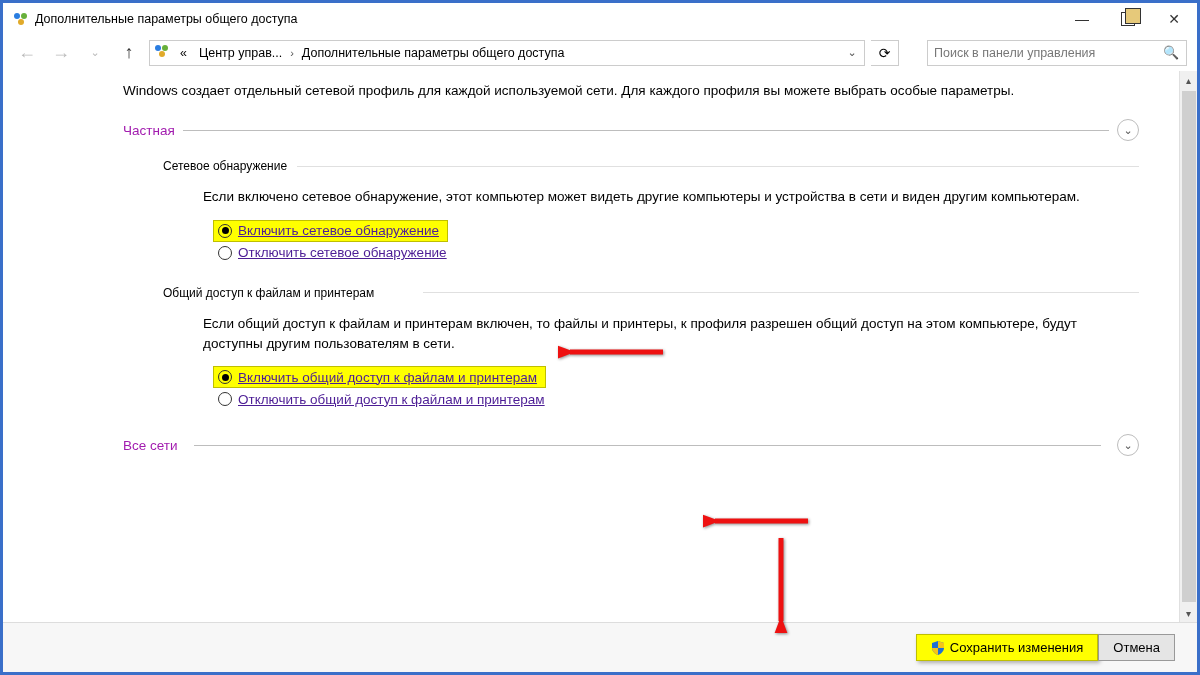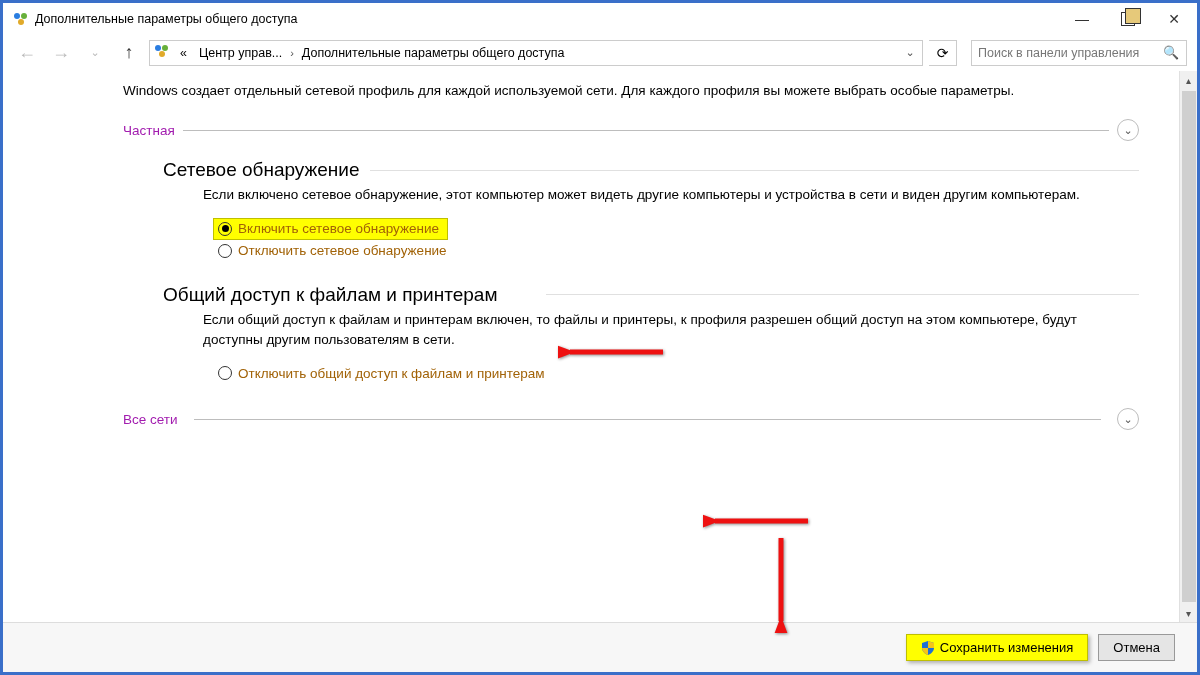--- a/index.html
+++ b/index.html
@@ -17,46 +17,46 @@
   .navrow { height: 36px; display: flex; align-items: center; padding: 0 10px; gap: 6px; border-bottom: 1px solid transparent; }
   .navbtn { width: 28px; height: 28px; display: flex; align-items: center; justify-content: center; font-size: 18px; color: #555; }
   .navbtn.disabled { color: #bbb; }
   .upbtn { color: #333; }
   .addrbar { flex: 1; display: flex; align-items: center; border: 1px solid #ccc; height: 26px; padding: 0 2px; background: #fff; }
   .addrbar .ico { margin: 0 4px 0 2px; }
   .crumb { font-size: 12.5px; padding: 0 6px; height: 24px; display: flex; align-items: center; color: #000; }
   .crumb-sep { font-size: 11px; color: #555; padding: 0 2px; }
   .addr-drop { width: 20px; text-align: center; font-size: 11px; color: #555; margin-left: auto; }
   .refresh { width: 28px; height: 26px; border: 1px solid #ccc; border-left: 0; display: flex; align-items: center; justify-content: center; font-size: 14px; }
-  .searchwrap { width: 216px; height: 26px; border: 1px solid #ccc; display: flex; align-items: center; margin-left: 8px; padding: 0 6px; }
+  .searchwrap { width: 260px; height: 26px; border: 1px solid #ccc; display: flex; align-items: center; margin-left: 22px; padding: 0 6px; }
   .searchwrap input { border: 0; outline: 0; flex: 1; font-size: 12.5px; color: #000; }
   .searchwrap input::placeholder { color: #777; }
   .searchwrap .srch { font-size: 13px; color: #333; }
   .content-wrap { flex: 1; display: flex; overflow: hidden; }
   .content { flex: 1; overflow-y: auto; padding: 10px 0 0 0; }
   .scrollbar { width: 18px; background: #f0f0f0; border-left: 1px solid #e0e0e0; display: flex; flex-direction: column; align-items: center; }
   .scroll-arrow { width: 100%; height: 18px; display: flex; align-items: center; justify-content: center; font-size: 10px; color: #555; }
   .scroll-thumb { width: 14px; flex: 1; margin: 2px 0; background: #cfcfcf; }
   .intro { padding: 0 40px 18px 120px; font-size: 13.5px; color: #000; line-height: 1.5; }
   .profile-hdr { margin: 0 40px 0 120px; display: flex; align-items: center; }
   .profile-hdr .label { font-size: 13.5px; color: #a21caf; }
   .profile-hdr .line { flex: 1; height: 1px; background: #bdbdbd; margin: 0 8px; }
   .chev { width: 22px; height: 22px; border: 1px solid #bdbdbd; border-radius: 50%; display: flex; align-items: center; justify-content: center; font-size: 11px; color: #555; }
   .subhdr { margin: 18px 40px 0 160px; display: flex; align-items: center; }
-  .subhdr .label { font-size: 19px; color: #000; }
+  .subhdr .label { font-size: 12px; color: #000; }
   .subhdr .line { flex: 1; height: 1px; background: #e0e0e0; margin-left: 10px; }
-  .desc { margin: 4px 70px 0 200px; font-size: 13.5px; line-height: 1.5; color: #000; }
+  .desc { margin: 14px 70px 0 200px; font-size: 13.5px; line-height: 1.5; color: #000; }
   .radio-group { margin: 12px 40px 0 210px; }
-  .radio-row { display: flex; align-items: center; height: 22px; font-size: 13.5px; color: #a16207; }
+  .radio-row { display: flex; align-items: center; height: 22px; font-size: 13.5px; color: #4c1d95; text-decoration: underline; }
   .radio-row.hl { background: #ffff00; border: 1px solid #bfbf00; padding: 1px 8px 1px 4px; }
   .radio-row .rb { width: 14px; height: 14px; border: 1px solid #333; border-radius: 50%; margin-right: 6px; display: flex; align-items: center; justify-content: center; }
   .radio-row.checked .rb::after { content: ""; width: 7px; height: 7px; background: #000; border-radius: 50%; }
   .radio-row.hl { width: fit-content; }
   .radio-row:not(.hl) { padding-left: 5px; }
-  .footer { height: 50px; border-top: 1px solid #ddd; display: flex; align-items: center; justify-content: flex-end; padding: 0 22px; gap: 10px; background: #f7f7f7; }
+  .footer { height: 50px; border-top: 1px solid #ddd; display: flex; align-items: center; justify-content: flex-end; padding: 0 22px; gap: 0; background: #f7f7f7; }
   .btn { height: 27px; padding: 0 14px; font-size: 13px; border: 1px solid #999; background: #e5e5e5; display: flex; align-items: center; gap: 5px; }
   .btn.hl { background: #ffff00; border: 1px solid #bfbf00; box-shadow: 2px 2px 4px rgba(0,0,0,0.3); }
   .shield { width: 14px; height: 14px; display: inline-block; }
   .nwico { width: 16px; height: 16px; }
   
   .arrow { position: absolute; pointer-events: none; }
   .arrow svg { filter: drop-shadow(1.5px 1.5px 1.5px rgba(0,0,0,0.45)); }
 </style>
 </head>
 <body>
@@ -134,20 +134,24 @@
           <span>Отключить сетевое обнаружение</span>
         </div>
       </div>
 
       <div class="subhdr" style="margin-top:22px;gap:39px;">
         <span class="label">Общий доступ к файлам и принтерам</span>
         <span class="line"></span>
       </div>
       <div class="desc">Если общий доступ к файлам и принтерам включен, то файлы и принтеры, к профиля разрешен общий доступ на этом компьютере, будут доступны другим пользователям в сети.</div>
       <div class="radio-group">
+        <div class="radio-row hl checked">
+          <span class="rb"></span>
+          <span>Включить общий доступ к файлам и принтерам</span>
+        </div>
         <div class="radio-row">
           <span class="rb"></span>
           <span>Отключить общий доступ к файлам и принтерам</span>
         </div>
       </div>
 
       <div class="profile-hdr" style="margin-top:24px; margin-bottom:28px;gap:8px;">
         <span class="label">Все сети</span>
         <span class="line"></span>
         <span class="chev">⌄</span>

